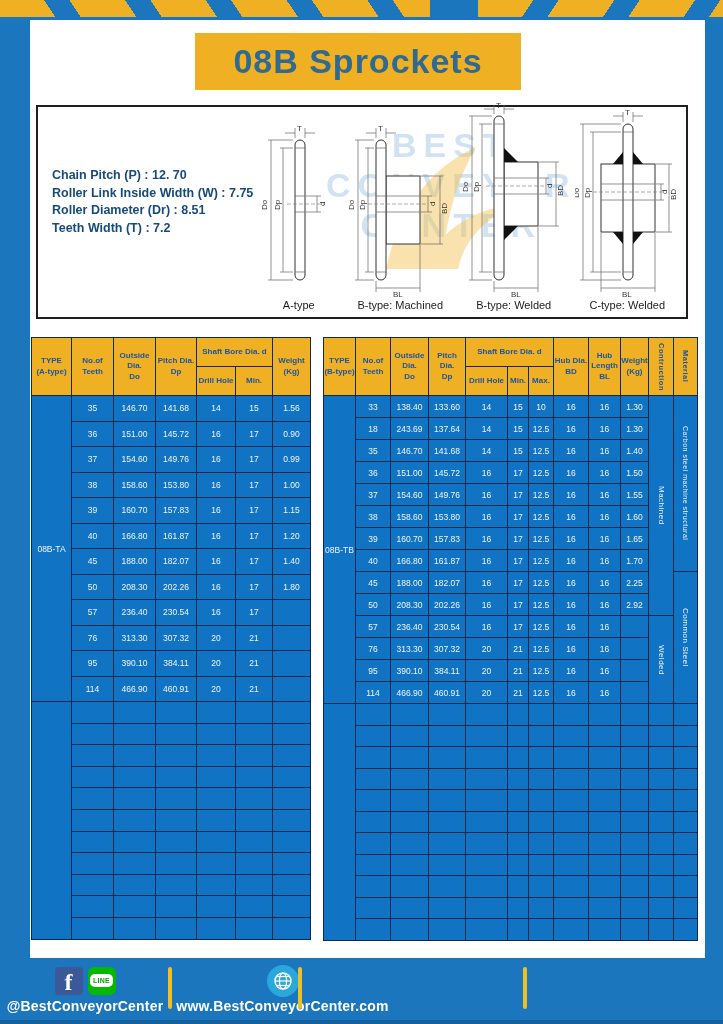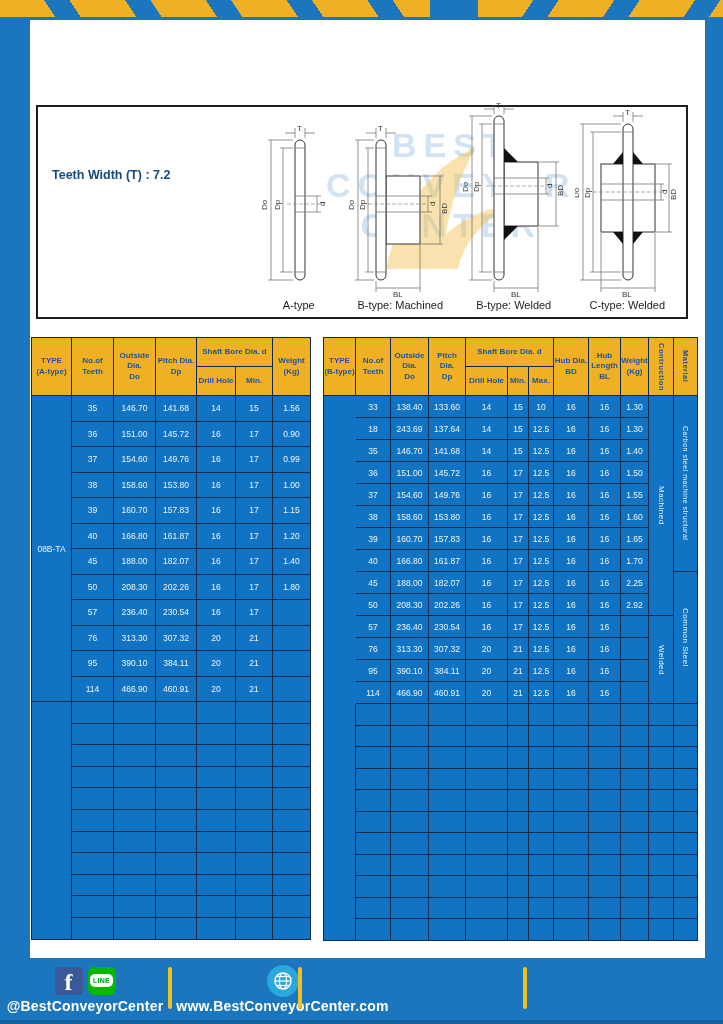--- a/index.html
+++ b/index.html
@@ -73,34 +73,40 @@
   .mailc{background:#bf3a2b}.globec{background:#2aa8dd}.phonec{background:#f0b429}
 </style>
 </head>
 <body>
 
 <div class="stripeL"></div>
 <div class="stripeR"></div>
 
 <div class="page">
 
+  <div class="banner">
+    <h1>08B Sprockets</h1>
+  </div>
 
   <div class="diagram">
 
     <div class="watermark">
       <svg class="wm-bird" width="180" height="170" viewBox="0 0 180 170">
         <path d="M40,150 Q60,60 130,28 Q100,80 96,150 Z" fill="#f2c14e"></path>
         <path d="M70,150 Q110,90 168,86 Q120,110 112,150 Z" fill="#f2c14e"></path>
       </svg>
       <div class="wl">BEST</div>
       <div class="wl">CONVEYOR</div>
       <div class="wl">CENTER</div>
     </div>
 
     <div class="specs">
+      <div>Chain Pitch (P)  :  12. 70</div>
+      <div>Roller Link Inside Width (W)  :  7.75</div>
+      <div>Roller Diameter (Dr)  : 8.51</div>
       <div>Teeth Width (T)  :  7.2</div>
     </div>
 
     <div class="drawings">
 
       <div class="drawing">
         <svg width="80" height="176" viewBox="0 0 80 176">
           <line class="dml" x1="36" y1="16" x2="36" y2="6"></line>
             <line class="dml" x1="46" y1="16" x2="46" y2="6"></line>
           <line class="dml" x1="26" y1="11" x2="36" y2="11"></line>
@@ -670,20 +676,21 @@
       <div class="cell dc" style="grid-area: 27 / 3 / span 1 / span 1;"></div>
       <div class="cell dc" style="grid-area: 27 / 4 / span 1 / span 1;"></div>
       <div class="cell dc" style="grid-area: 27 / 5 / span 1 / span 1;"></div>
       <div class="cell dc" style="grid-area: 27 / 6 / span 1 / span 1;"></div>
       <div class="cell dc" style="grid-area: 27 / 7 / span 1 / span 1;"></div>
       <div class="cell dc" style="grid-area: 27 / 8 / span 1 / span 1;"></div>
       <div class="cell dc" style="grid-area: 27 / 9 / span 1 / span 1;"></div>
       <div class="cell dc" style="grid-area: 27 / 10 / span 1 / span 1;"></div>
       <div class="cell dc" style="grid-area: 27 / 11 / span 1 / span 1;"></div>
       <div class="cell dc" style="grid-area: 27 / 12 / span 1 / span 1;"></div>
+      <div class="cell dc" style="grid-area: 3 / 1 / span 14 / span 1;">08B-TB</div>
       <div class="cell dc" style="grid-area: 17 / 1 / span 11 / span 1;"></div>
       <div class="cell dc vert" style="grid-area: 3 / 11 / span 10 / span 1;">Machined</div>
       <div class="cell dc vert" style="grid-area: 13 / 11 / span 4 / span 1;">Welded</div>
       <div class="cell dc vert sm" style="grid-area: 3 / 12 / span 8 / span 1;">Carbon steel  machine structural</div>
       <div class="cell dc vert" style="grid-area: 11 / 12 / span 6 / span 1;">Common Steel</div>
     </div>
 
 </div>
 
 <div class="footer">

